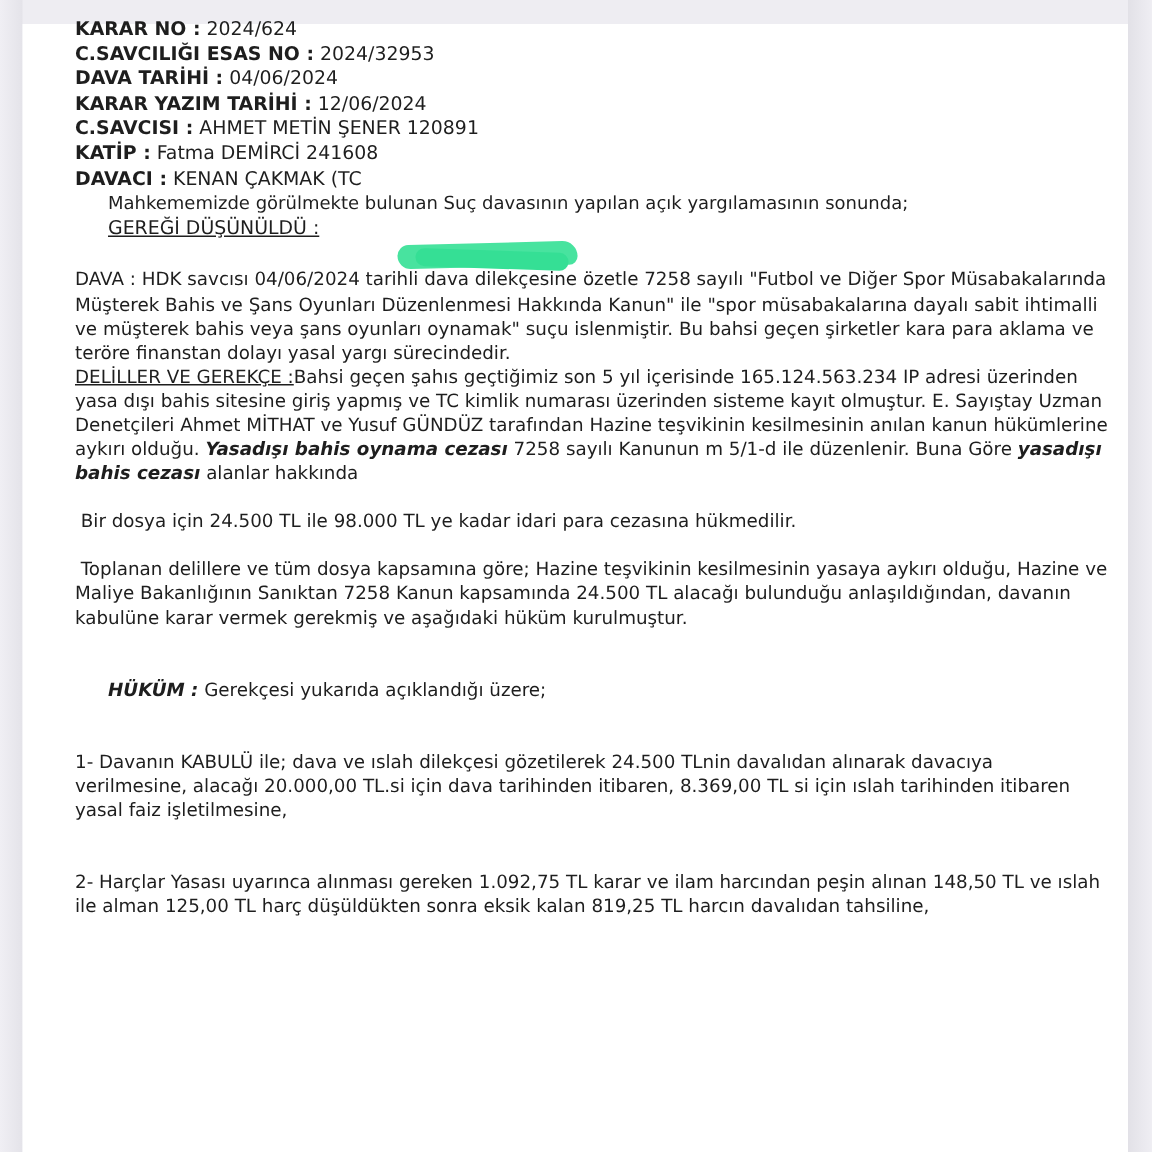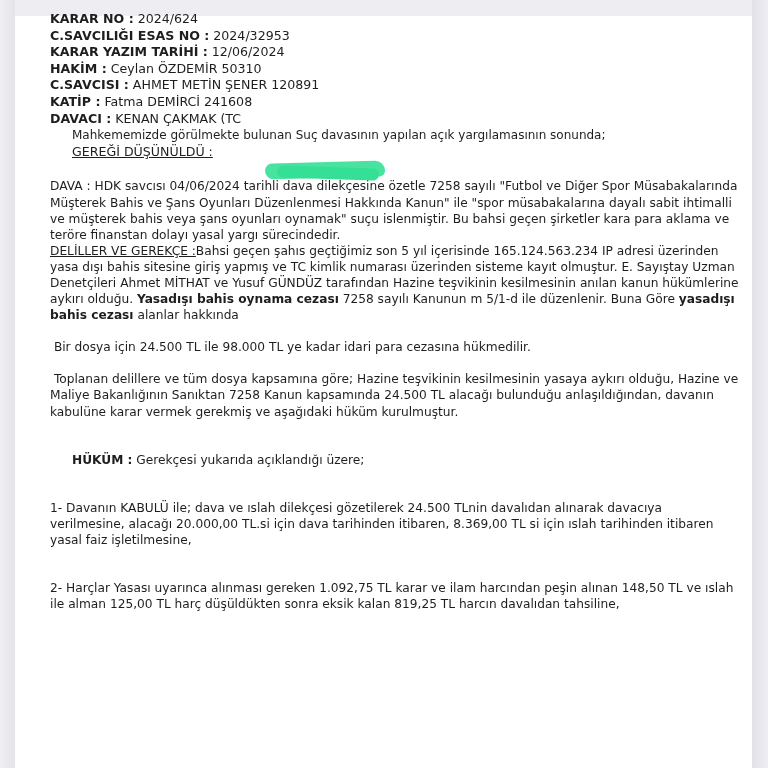--- a/index.html
+++ b/index.html
@@ -45,21 +45,21 @@
     .hdr {
       font-size: 12.6px;
       line-height: 16.6px;
       white-space: nowrap;
     }
     .hdr .k { font-weight: bold; }
     .indent1 { padding-left: 22px; }
     .underline-bold { font-weight: normal; text-decoration: underline; }
     .block { white-space: normal; }
     .p { margin: 0; }
-    b { font-weight: bold; }
+    b { font-weight: bold; font-style: italic; }
     .redact {
       position: absolute;
       left: 250px;
       top: 146px;
       width: 120px;
       height: 16px;
       background: #3ee29a;
       border-radius: 10px 14px 8px 12px;
       transform: rotate(-1.5deg);
       opacity: 0.95;
@@ -79,22 +79,22 @@
 <body>
 
 <div class="left-margin"></div>
 <div class="right-margin"></div>
 
 <div class="page">
   <div class="content">
 
     <div class="hdr"><span class="k">KARAR NO :</span><span> 2024/624</span></div>
     <div class="hdr"><span class="k">C.SAVCILIĞI ESAS NO :</span><span> 2024/32953</span></div>
+    <div class="hdr"><span class="k">DAVA TARİHİ :</span><span> 04/06/2024</span></div>
     <div class="hdr"><span class="k">KARAR YAZIM TARİHİ :</span><span> 12/06/2024</span></div>
-    <div class="hdr"><span class="k">HAKİM :</span><span> Ceylan ÖZDEMİR 50310</span></div>
     <div class="hdr"><span class="k">C.SAVCISI :</span><span> AHMET METİN ŞENER 120891</span></div>
     <div class="hdr"><span class="k">KATİP :</span><span> Fatma DEMİRCİ 241608</span></div>
     <div class="hdr"><span class="k">DAVACI :</span><span> KENAN ÇAKMAK (TC</span></div>
 
     <div class="hdr indent1" style="font-size:12px;line-height:16.3px;">Mahkememizde görülmekte bulunan Suç davasının yapılan açık yargılamasının sonunda;</div>
     <div class="hdr indent1" style="line-height:17px;"><span class="underline-bold">GEREĞİ DÜŞÜNÜLDÜ :</span></div>
 
     <div style="height:18px"></div>
 
     <p class="p block">DAVA : HDK savcısı 04/06/2024 tarihli dava dilekçesine özetle 7258 sayılı "Futbol ve Diğer Spor Müsabakalarında Müşterek Bahis ve Şans Oyunları Düzenlenmesi Hakkında Kanun" ile "spor müsabakalarına dayalı sabit ihtimalli ve müşterek bahis veya şans oyunları oynamak" suçu islenmiştir. Bu bahsi geçen şirketler kara para aklama ve teröre finanstan dolayı yasal yargı sürecindedir.</p>

